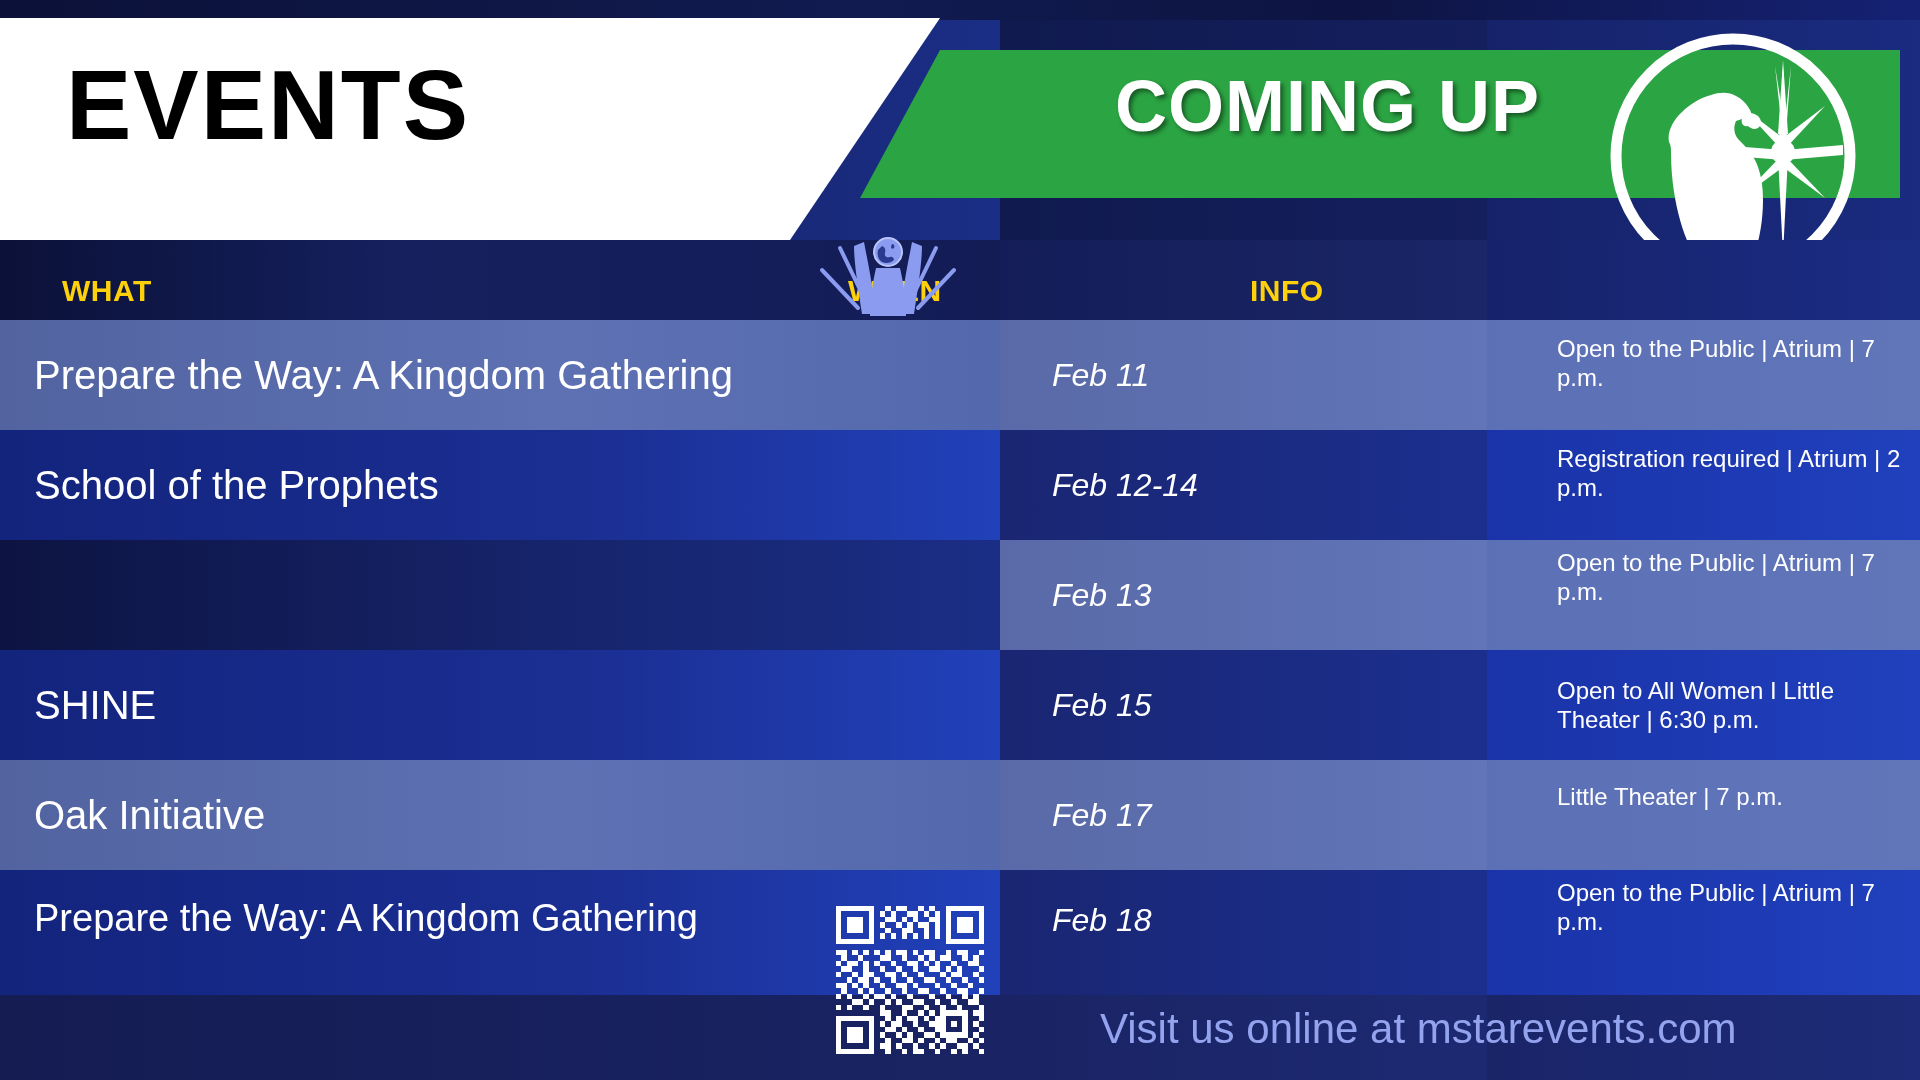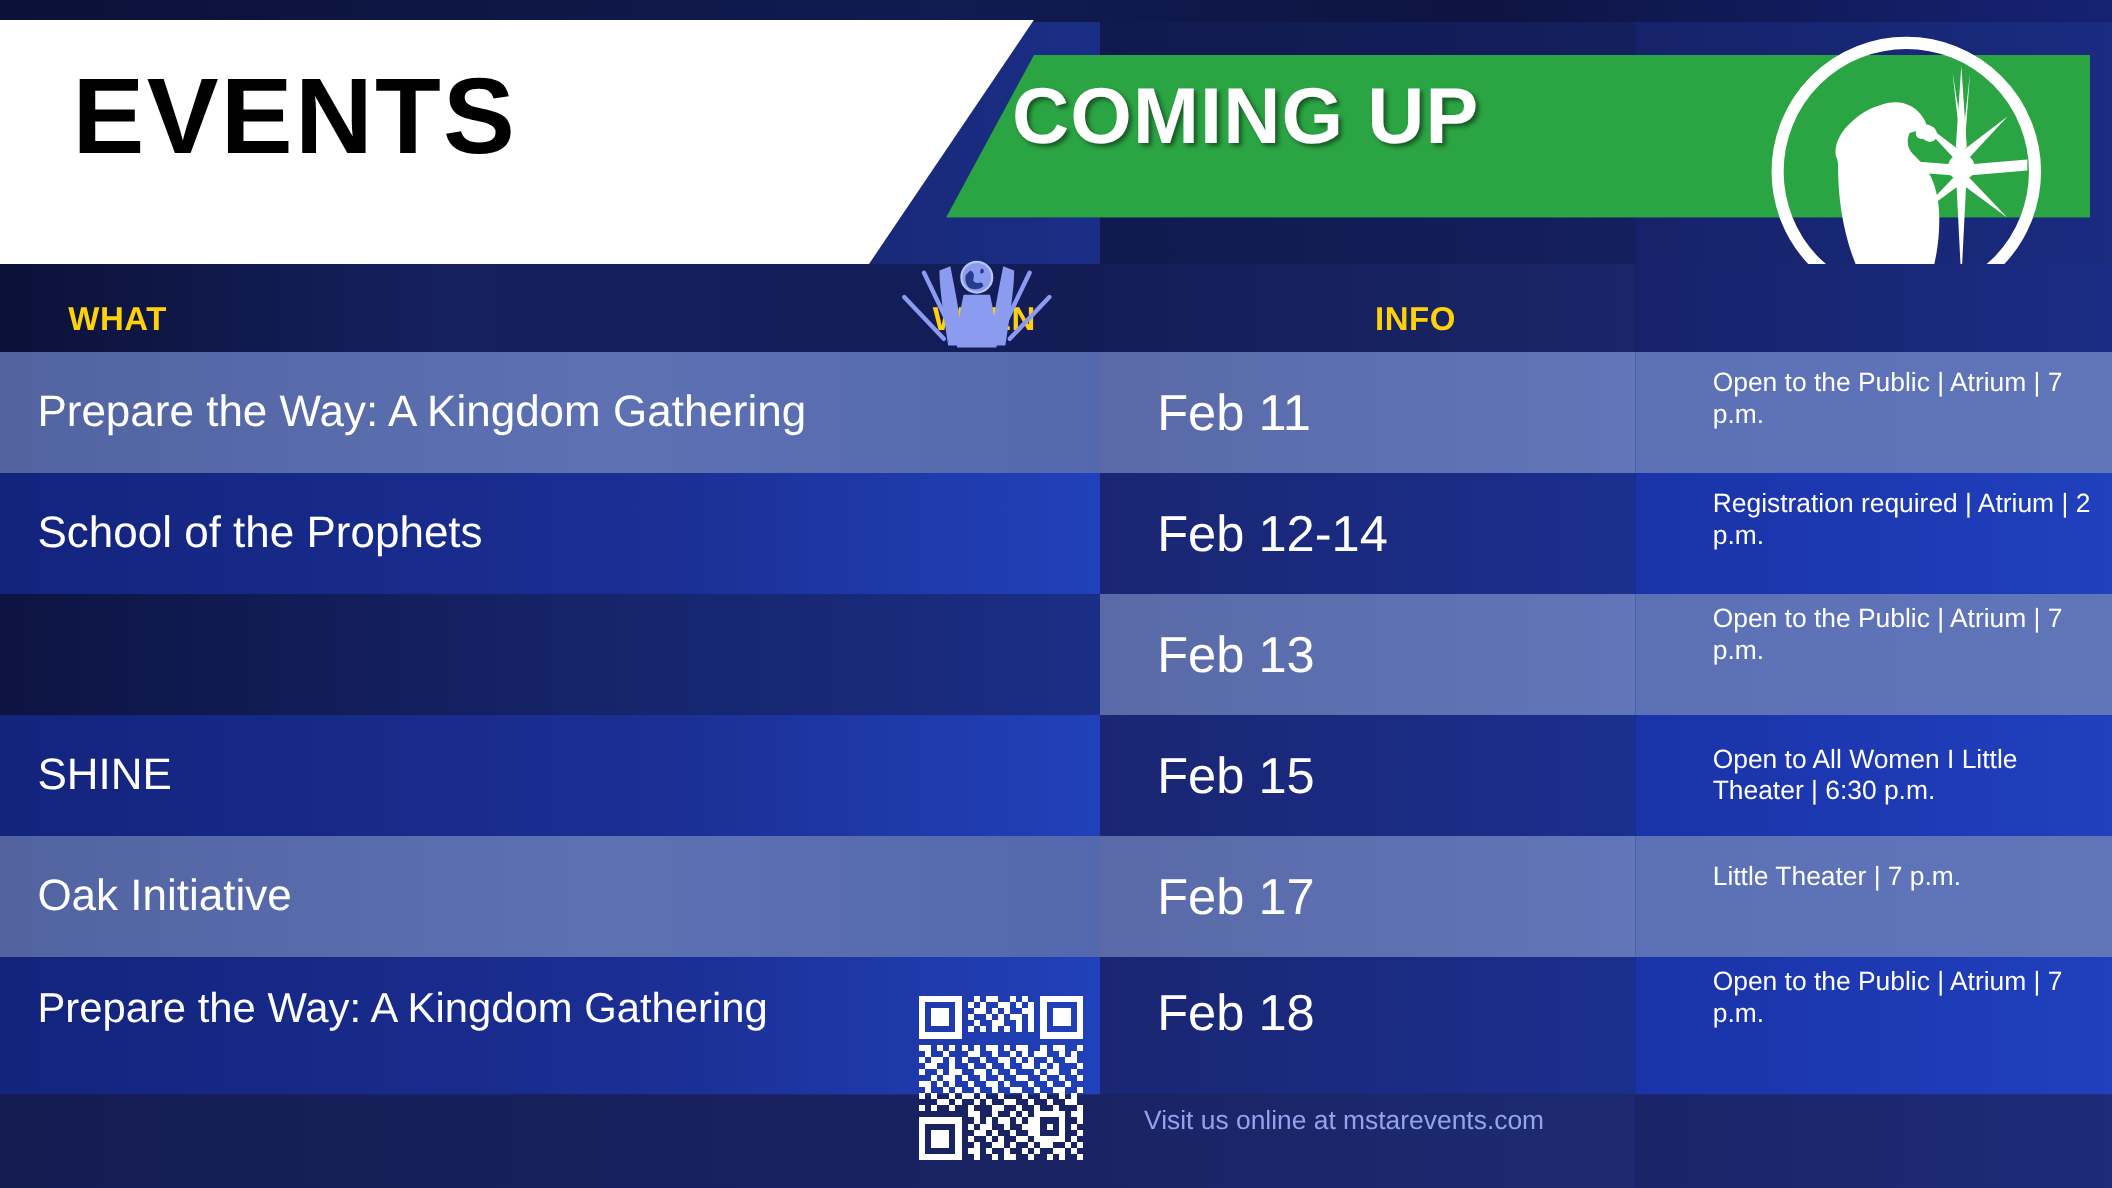--- a/index.html
+++ b/index.html
@@ -33,21 +33,21 @@
     letter-spacing:2px; line-height:1;
     font-family:"Liberation Sans", sans-serif;
   }
   .green-banner {
     position:absolute; left:860px; top:50px; width:1040px; height:148px;
     background:#2ba443;
     clip-path:polygon(80px 0, 1040px 0, 1040px 148px, 0 148px);
   }
   .coming-up {
     position:absolute; left:920px; top:64px; width:620px;
-    text-align:left;
+    text-align:right;
     font-size:72px; font-weight:bold; color:#ffffff;
     letter-spacing:1px; line-height:1.18;
     text-shadow:3px 3px 4px rgba(0,0,0,0.45);
   }
   .logo-wrap { position:absolute; left:1607px; top:30px; width:252px; height:252px; }
   .logo-wrap svg { width:252px; height:252px; display:block; }
 
   
   .head-row { position:absolute; left:0; top:240px; width:1920px; height:80px; }
   .head-row .hcell { position:absolute; top:0; height:80px; }
@@ -84,43 +84,43 @@
   .row.dark .c-when  { background:linear-gradient(90deg,#1a2672 0%,#1b2f8f 100%); }
   .row.dark .c-info  { background:linear-gradient(90deg,#1a33a8 0%,#2040bd 100%); }
 
   .what-text {
     position:absolute; left:34px; top:50%; transform:translateY(-50%);
     font-size:40px; color:#ffffff; white-space:nowrap;
   }
   .row.r6 .what-text { font-size:38px; }
   .when-text {
     position:absolute; left:52px; top:50%; transform:translateY(-50%);
-    font-size:46px; color:#ffffff; white-space:nowrap;
+    font-size:32px; color:#ffffff; white-space:nowrap;font-style:italic;
   }
   .info-text {
     position:absolute; left:24px; right:16px; top:50%; transform:translateY(-50%);
     font-size:24px; color:#ffffff; line-height:1.22;margin-left:46px;
   }
   .row.r3 .info-text, .row.r5 .info-text { transform:translateY(-50%) translateY(-18px); }
   .row.r6 .info-text { transform:translateY(-50%) translateY(-26px); }
   .row.r1 .info-text { transform:translateY(-50%) translateY(-12px); }
   .row.r2 .info-text { transform:translateY(-50%) translateY(-12px); }
 
   
   .footer { position:absolute; left:0; top:995px; width:1920px; height:85px; }
   .footer .fcell { position:absolute; top:0; height:85px; }
   .f-a { left:0; width:1000px;
          background:linear-gradient(90deg,#141c52 0%,#1a2464 100%); }
   .f-b { left:1000px; width:487px;
          background:linear-gradient(90deg,#1a2464 0%,#1d2a72 100%); }
   .f-c { left:1487px; width:433px;
          background:linear-gradient(90deg,#1a2568 0%,#1d2b78 100%); }
   .visit-text {
-    position:absolute; left:1040px; top:1005px;
-    font-size:24px; color:#93a3ee; white-space:nowrap;
+    position:absolute; left:1100px; top:1005px;
+    font-size:42px; color:#93a3ee; white-space:nowrap;
   }
 
   
   .qr { position:absolute; left:830px; top:890px; width:160px; height:180px; }
   .qr svg { width:160px; height:180px; display:block; }
 </style>
 </head>
 <body>
 
 <div id="stage">

